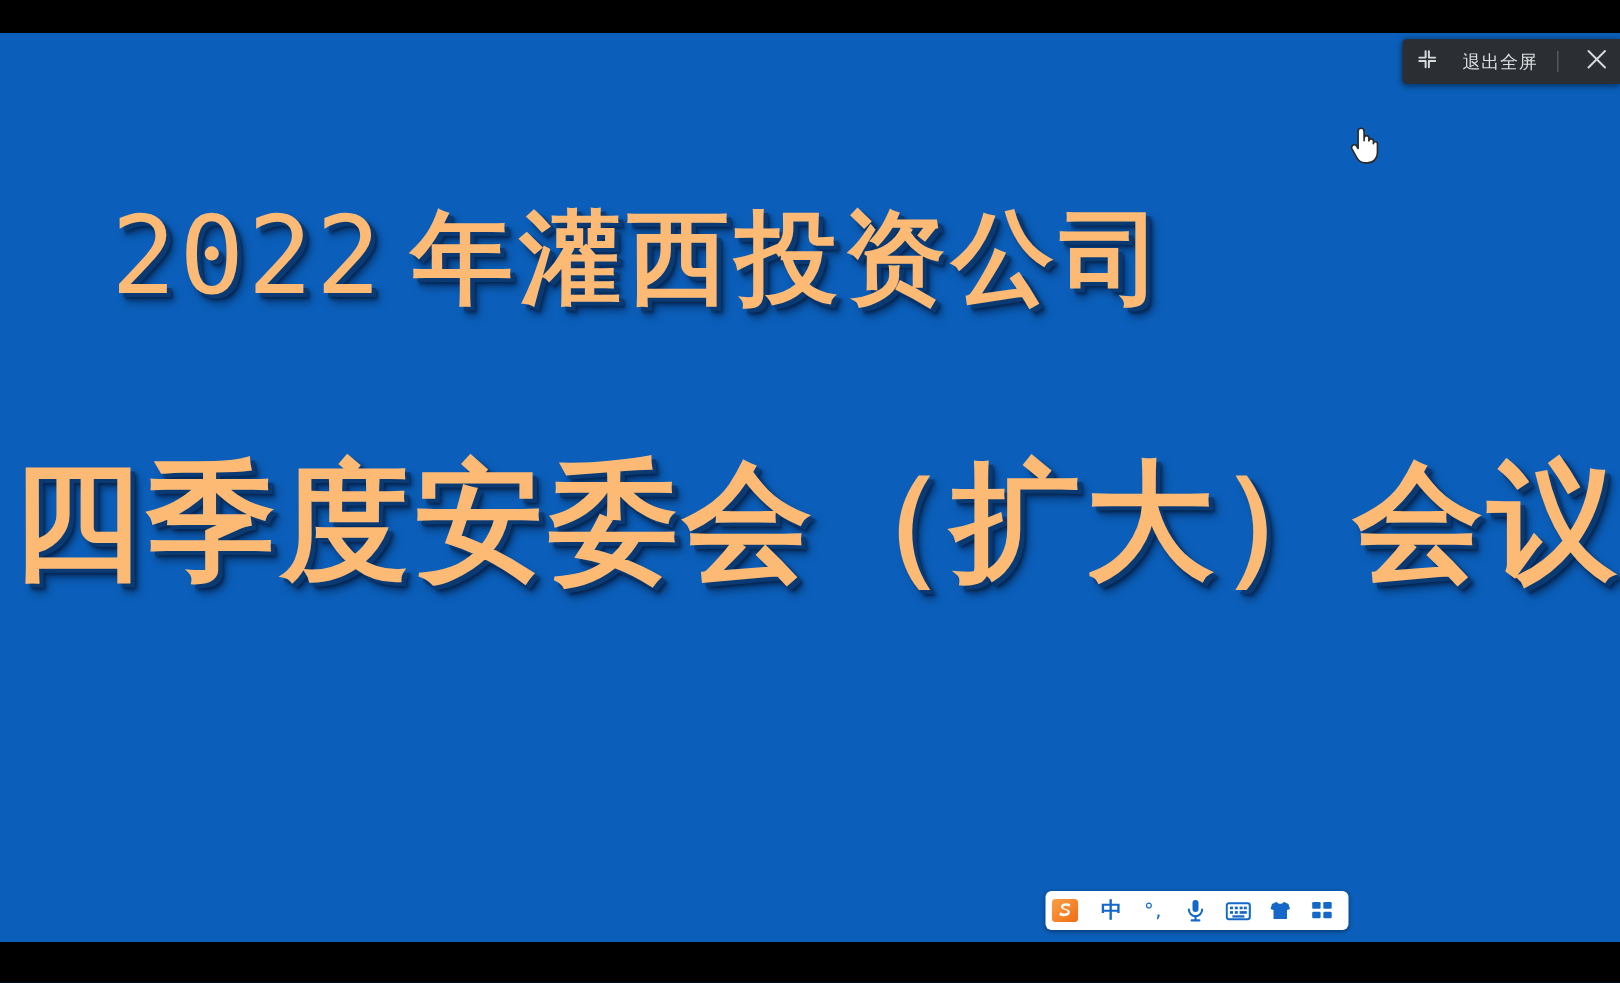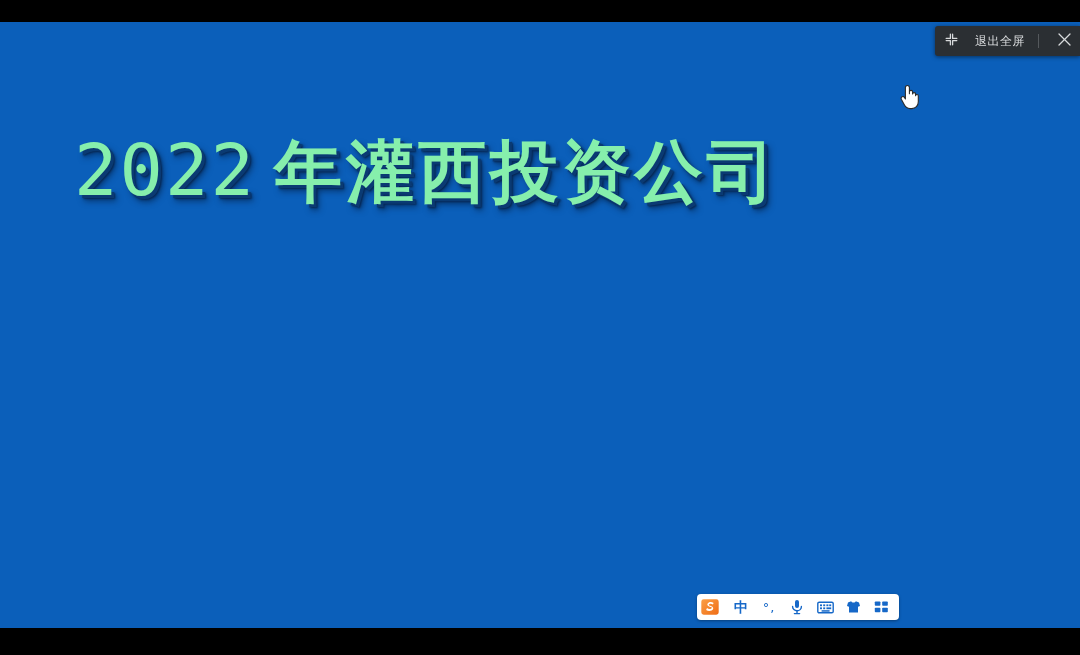--- a/index.html
+++ b/index.html
@@ -51,21 +51,21 @@
     position: absolute;
     left: 0;
     top: 0;
     width: 1080px;
     height: 606px;
   }
 
   .title-line {
     position: absolute;
     white-space: nowrap;
-    color: #86efac;
+    color: #fdba74;
     font-family: "DejaVu Sans", "Liberation Sans", sans-serif;
     font-weight: bold;
     letter-spacing: 0.06em;
     text-shadow:
        3px 3px 0px #0A3A73,
        4px 4px 2px rgba(5,30,66,0.75),
        5px 6px 6px rgba(3,20,48,0.55);
   }
 
   #title-line-1 {
@@ -202,20 +202,21 @@
 
   <div class="letterbox top"></div>
   <div class="letterbox bottom"></div>
 
   <div id="slide">
 
     <div id="title-block">
       <div class="title-line" id="title-line-1">
         <span class="yr">2022</span><span class="sep"></span><span>年灌西投资公司</span>
       </div>
+      <div class="title-line" id="title-line-2">四季度安委会（扩大）会议</div>
     </div>
 
     <div id="ime-bar">
       <div id="ime-logo">
         <svg width="22" height="22" viewBox="0 0 22 22">
           <defs>
             <linearGradient id="sgg" x1="0" y1="0" x2="1" y2="1">
               <stop offset="0%" stop-color="#fba24a"></stop>
               <stop offset="100%" stop-color="#ef6a12"></stop>
             </linearGradient>

